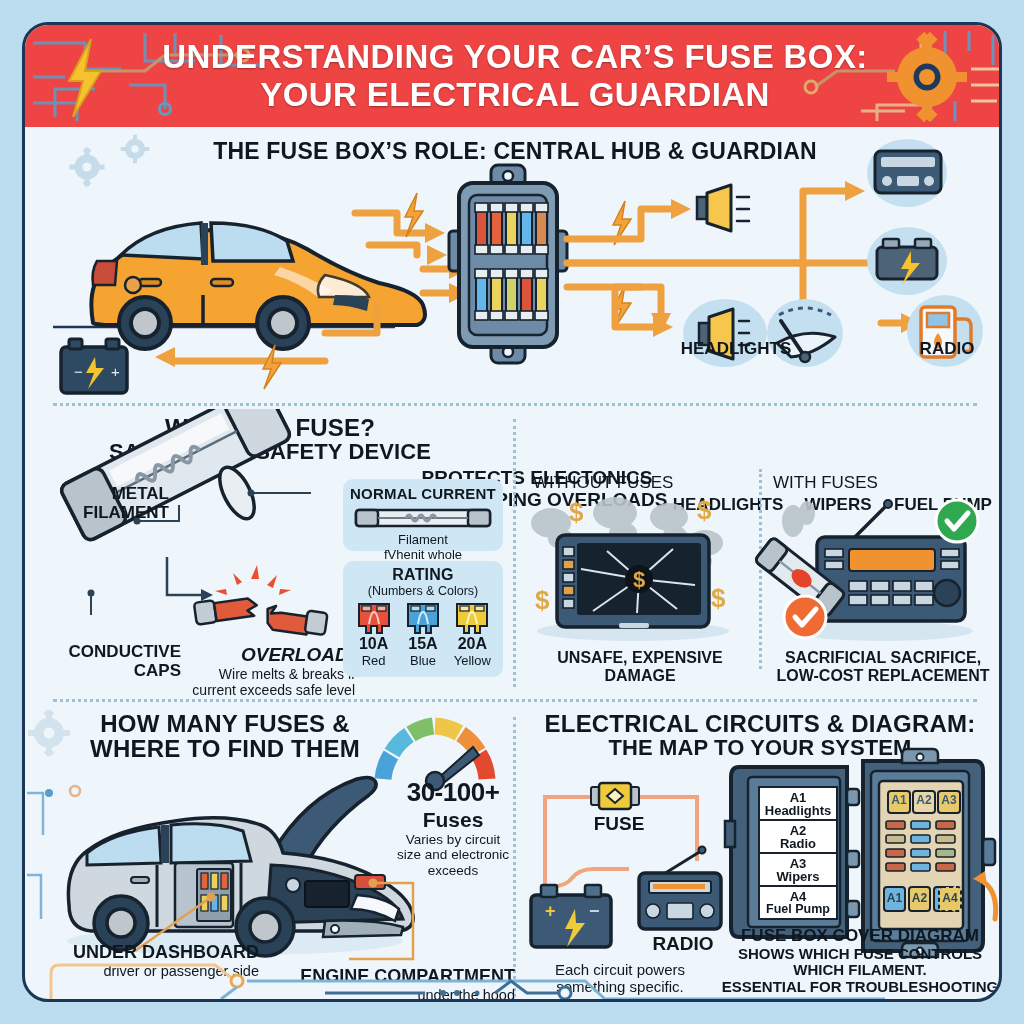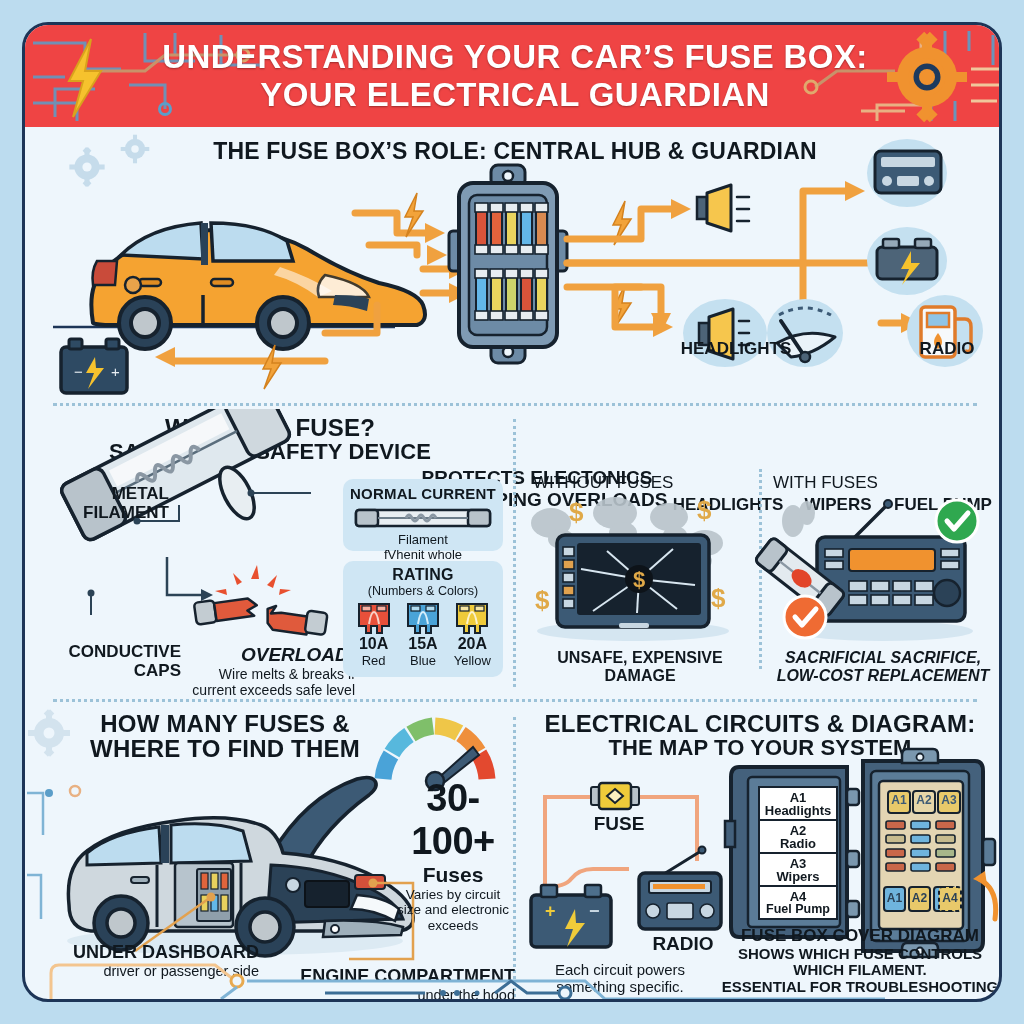--- a/index.html
+++ b/index.html
@@ -115,21 +115,21 @@
   .cap .b { font-weight:bold; font-size: 17px; display:block; line-height:1.1;}
   .cap .s { font-size: 14px; display:block; line-height:1.15;}
 
   .colhead {
     position:absolute; font-weight:normal; font-size:17px; color:#10181f;
   }
   .colcap {
     position:absolute; text-align:center; font-weight:bold; font-size:16px; color:#10181f; line-height:1.12;
   }
 
-  .big-num { font-weight: bold; font-size: 38px; color:#10181f; letter-spacing:-.5px;}
+  .big-num { font-weight: bold; font-size: 26px; color:#10181f; letter-spacing:-.5px;}
   .mid-num { font-weight: bold; font-size: 21px; color:#10181f;}
   .sm-txt  { font-size: 13.5px; color:#10181f; line-height:1.14;}
 
   svg { display:block; }
 </style>
 </head>
 <body>
 
 <div id="page">
   <div class="card">
@@ -662,21 +662,21 @@
           <g>
             <circle cx="290" cy="208" r="21" fill="#ef6b33" stroke="#ffffff" stroke-width="3"></circle>
             <path d="M280 208 l7 8 l14 -16" fill="none" stroke="#ffffff" stroke-width="5" stroke-linecap="round" stroke-linejoin="round"></path>
           </g>
         </svg>
 
         <div class="colcap" style="left:10px; top:240px; width:230px;">
           <div>UNSAFE, EXPENSIVE</div>
           <div>DAMAGE</div>
         </div>
-        <div class="colcap" style="left:248px; top:240px; width:240px;font-style:italic;">
+        <div class="colcap" style="left:248px; top:240px; width:240px;">
           <div>SACRIFICIAL SACRIFICE,</div>
           <div>LOW-COST REPLACEMENT</div>
         </div>
       </div>
 
       <div class="sec-botL">
         <div class="sec-title" style="left:30px; width:340px;">
           <span class="l1">HOW MANY FUSES &amp;</span>
           <span class="l1">WHERE TO FIND THEM</span>
         </div>

